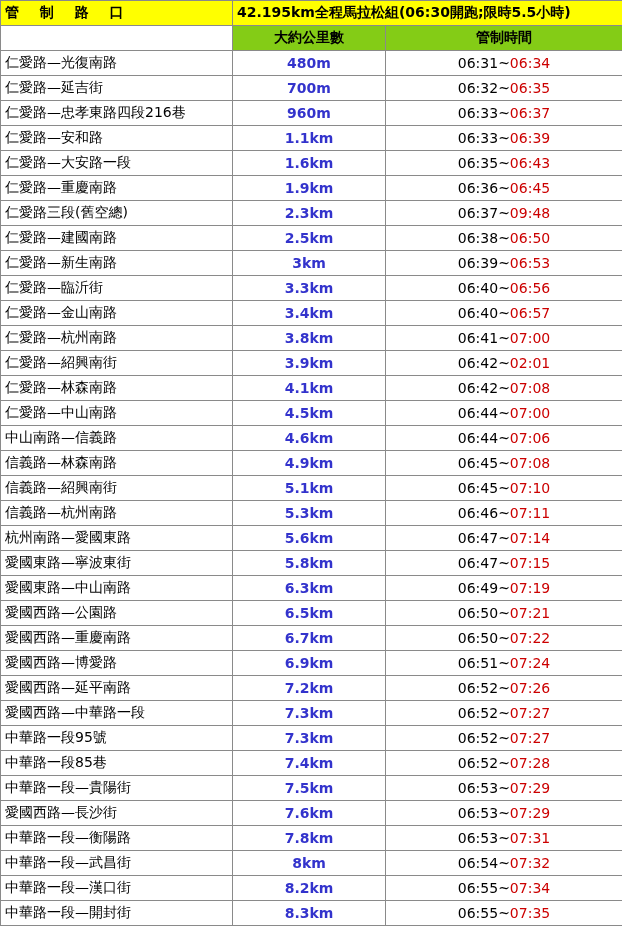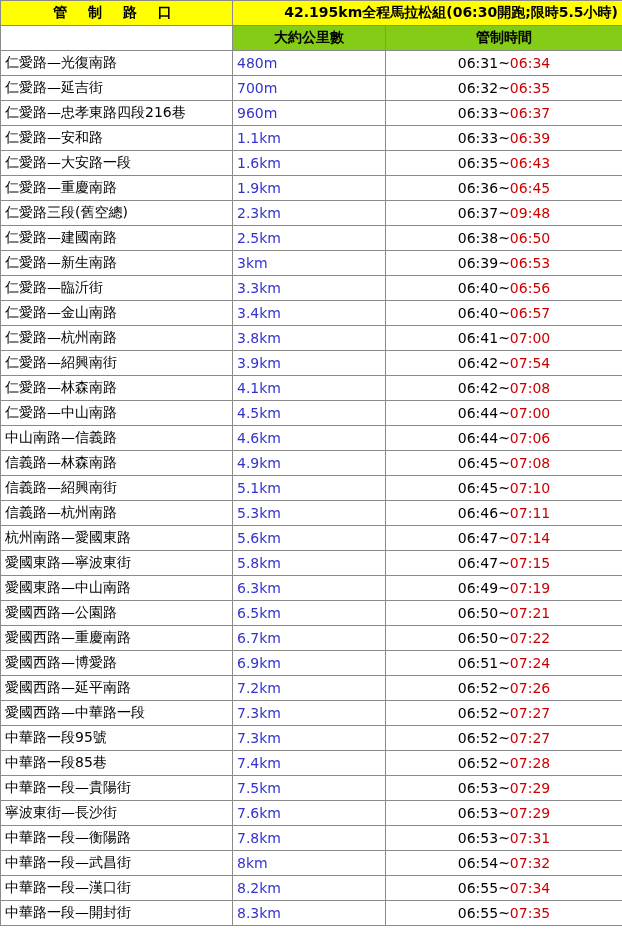--- a/index.html
+++ b/index.html
@@ -27,29 +27,29 @@
     white-space: nowrap;
     overflow: hidden;
   }
   col.c-loc  { width: 232px; }
   col.c-dist { width: 153px; }
   col.c-time { width: 237px; }
 
   
   .hdr-title-left {
     background: #ffff00;
-    text-align: center;
+    text-align: left;
     font-weight: bold;
     color: #000000;
     letter-spacing: 8px;
     font-size: 15px;
   }
   .hdr-title-right {
     background: #ffff00;
-    text-align: right;
+    text-align: left;
     font-weight: bold;
     color: #000000;
     font-size: 14px;
   }
   
   .hdr-sub {
     background: #84cc16;
     text-align: center;
     font-weight: bold;
     color: #000000;
@@ -61,23 +61,23 @@
     border-top: 1px solid #ffffff;
   }
 
   
   .loc {
     text-align: left;
     color: #000000;
     margin-left: 12px;
   }
   .dist {
-    text-align: left;
+    text-align: center;
     color: #3333cc;
-    font-weight: normal;
+    font-weight: bold;
   }
   .time {
     text-align: center;
     color: #000000;
     padding-left: 36px;
   }
   .time .t-start { color: #000000; }
   .time .t-sep   { color: #000000; }
   .time .t-end   { color: #cc0000; }
 </style>
@@ -156,21 +156,21 @@
         <td class="time"><span class="t-start">06:40</span><span class="t-sep">~</span><span class="t-end">06:57</span></td>
       </tr>
       <tr>
         <td class="loc">仁愛路—杭州南路</td>
         <td class="dist">3.8km</td>
         <td class="time"><span class="t-start">06:41</span><span class="t-sep">~</span><span class="t-end">07:00</span></td>
       </tr>
       <tr>
         <td class="loc">仁愛路—紹興南街</td>
         <td class="dist">3.9km</td>
-        <td class="time"><span class="t-start">06:42</span><span class="t-sep">~</span><span class="t-end">07:54</span></td>
+        <td class="time"><span class="t-start">06:42</span><span class="t-sep">~</span><span class="t-end">02:01</span></td>
       </tr>
       <tr>
         <td class="loc">仁愛路—林森南路</td>
         <td class="dist">4.1km</td>
         <td class="time"><span class="t-start">06:42</span><span class="t-sep">~</span><span class="t-end">07:08</span></td>
       </tr>
       <tr>
         <td class="loc">仁愛路—中山南路</td>
         <td class="dist">4.5km</td>
         <td class="time"><span class="t-start">06:44</span><span class="t-sep">~</span><span class="t-end">07:00</span></td>
@@ -244,21 +244,21 @@
         <td class="loc">中華路一段85巷</td>
         <td class="dist">7.4km</td>
         <td class="time"><span class="t-start">06:52</span><span class="t-sep">~</span><span class="t-end">07:28</span></td>
       </tr>
       <tr>
         <td class="loc">中華路一段—貴陽街</td>
         <td class="dist">7.5km</td>
         <td class="time"><span class="t-start">06:53</span><span class="t-sep">~</span><span class="t-end">07:29</span></td>
       </tr>
       <tr>
-        <td class="loc">寧波東街—長沙街</td>
+        <td class="loc">愛國西路—長沙街</td>
         <td class="dist">7.6km</td>
         <td class="time"><span class="t-start">06:53</span><span class="t-sep">~</span><span class="t-end">07:29</span></td>
       </tr>
       <tr>
         <td class="loc">中華路一段—衡陽路</td>
         <td class="dist">7.8km</td>
         <td class="time"><span class="t-start">06:53</span><span class="t-sep">~</span><span class="t-end">07:31</span></td>
       </tr>
       <tr>
         <td class="loc">中華路一段—武昌街</td>

